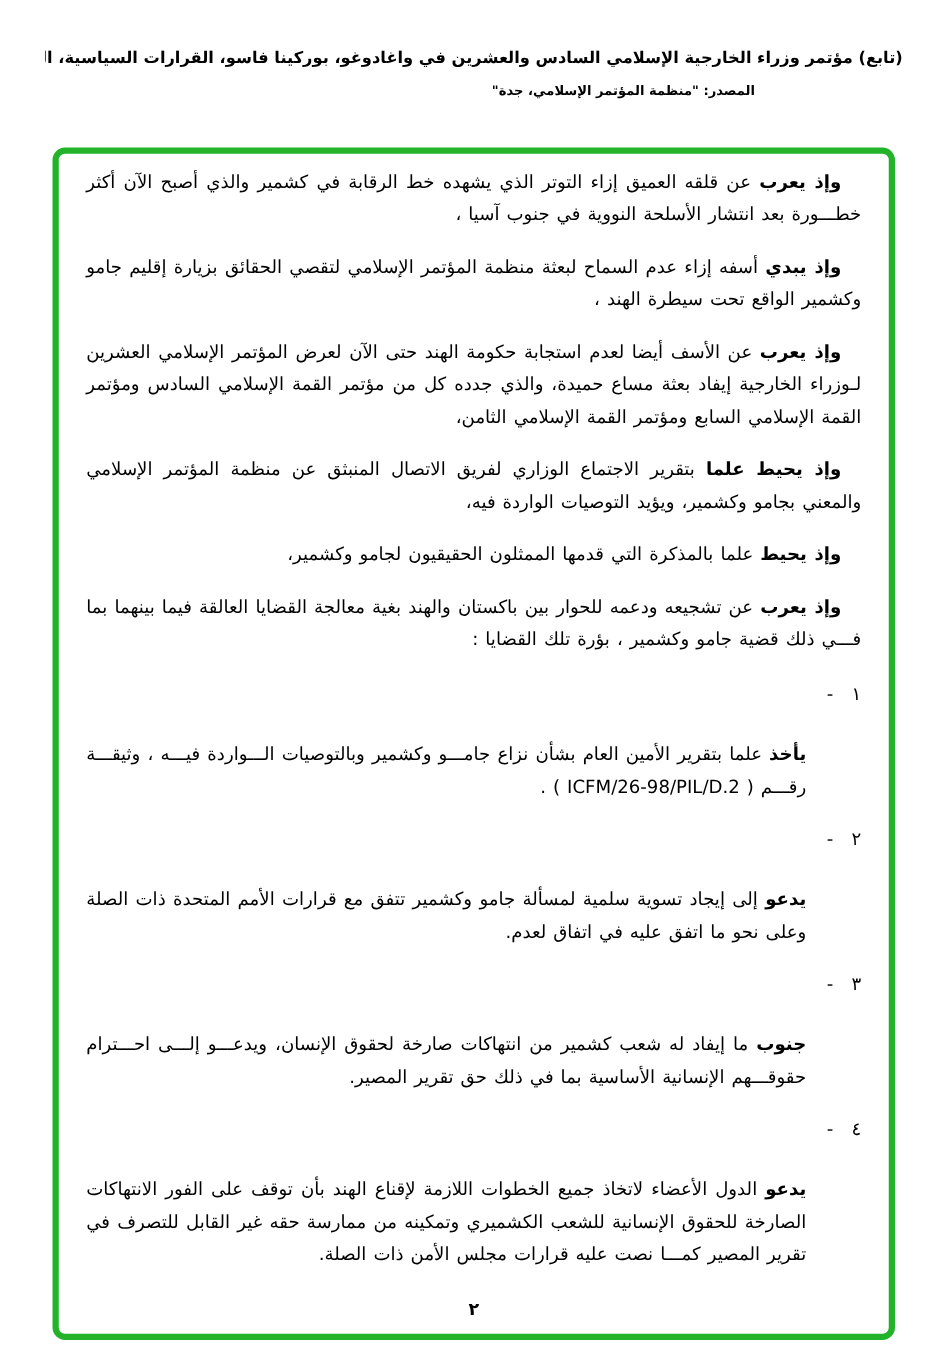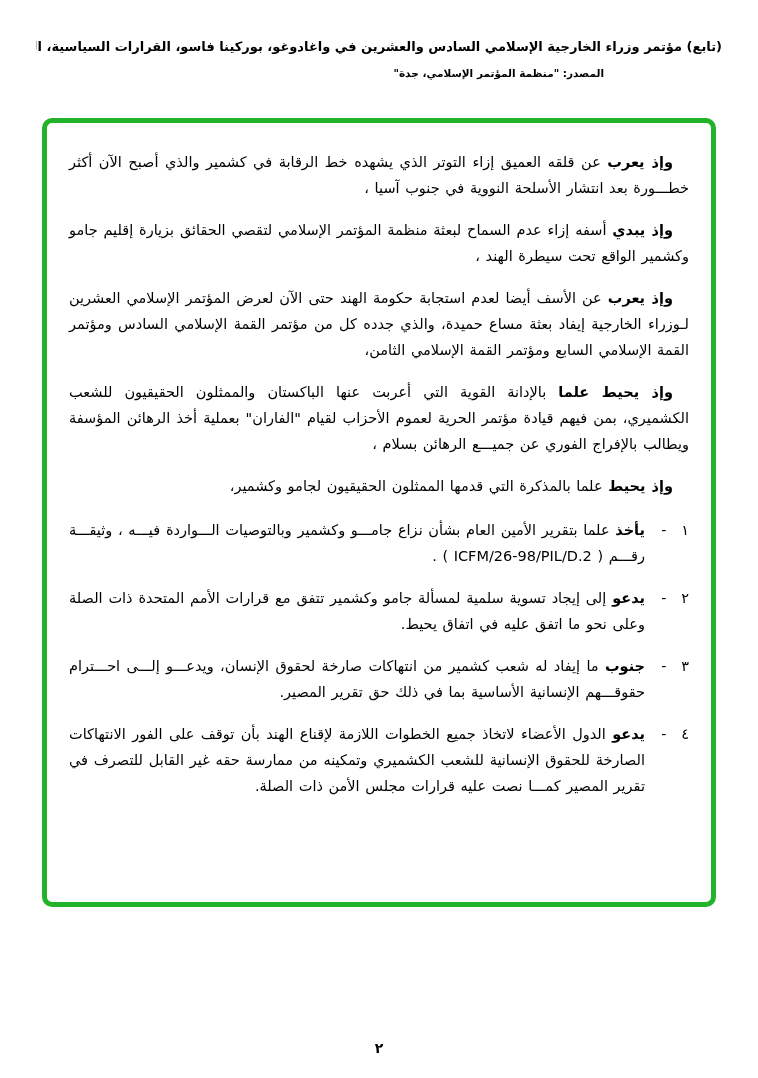--- a/index.html
+++ b/index.html
@@ -13,38 +13,38 @@
   .header { position: absolute; top: 38px; left: 36px; right: 36px; direction: rtl; }
   .header-line1 {
     font-weight: bold; font-size: 13px; line-height: 18px;
     white-space: nowrap; text-align: center; overflow: hidden;
   }
   .header-line2 {
     font-weight: bold; font-size: 10.5px; margin-top: 11px;
     text-align: right; padding-right: 118px;
   }
   .content-box {
-    position: absolute; left: 42px; right: 42px; top: 118px; height: 789px;
+    position: absolute; left: 42px; right: 42px; top: 118px; height: 954px;
     border: 5px solid var(--border-green); border-radius: 10px;
-    padding: 26px 22px 0 22px; direction: rtl;
+    padding: 10px 22px 0 22px; direction: rtl;
   }
   .para {
     font-size: 14.5px; line-height: 26px; text-align: justify;
     text-indent: 16px; margin-bottom: 16px; word-spacing: 1px;
   }
   .lead { font-weight: bold; }
   .list { margin-top: 18px; }
   .item { display: flex; margin-bottom: 16px; }
   .num {
     flex: 0 0 44px; font-size: 14.5px; line-height: 26px;
     word-spacing: 10px; white-space: nowrap;
   }
   .item-text {
     flex: 1; font-size: 14.5px; line-height: 26px;
-    text-align: justify; word-spacing: 1px;
+    text-align: justify; word-spacing: 1px; margin-top: 48px;
   }
   .page-number {
     position: absolute; bottom: 22px; left: 0; right: 0;
     text-align: center; font-weight: bold; font-size: 14px;
   }
 </style>
 </head>
 <body>
 
 <div class="page">
@@ -55,36 +55,37 @@
   </div>
 
   <div class="content-box">
 
     <p class="para"><span class="lead">وإذ يعرب</span><span> عن قلقه العميق إزاء التوتر الذي يشهده خط الرقابة في كشمير والذي أصبح الآن أكثر خطـــورة بعد انتشار الأسلحة النووية في جنوب آسيا ،</span></p>
 
     <p class="para"><span class="lead">وإذ يبدي</span><span> أسفه إزاء عدم السماح لبعثة منظمة المؤتمر الإسلامي لتقصي الحقائق بزيارة إقليم جامو وكشمير الواقع تحت سيطرة الهند ،</span></p>
 
     <p class="para"><span class="lead">وإذ يعرب</span><span> عن الأسف أيضا لعدم استجابة حكومة الهند حتى الآن لعرض المؤتمر الإسلامي العشرين لـوزراء الخارجية إيفاد بعثة مساع حميدة، والذي جدده كل من مؤتمر القمة الإسلامي السادس ومؤتمر القمة الإسلامي السابع ومؤتمر القمة الإسلامي الثامن،</span></p>
 
+    <p class="para"><span class="lead">وإذ يحيط علما</span><span> بتقرير الاجتماع الوزاري لفريق الاتصال المنبثق عن منظمة المؤتمر الإسلامي والمعني بجامو وكشمير، ويؤيد التوصيات الواردة فيه،</span></p>
 
-    <p class="para"><span class="lead">وإذ يحيط علما</span><span> بالإدانة القوية التي أعربت عنها الباكستان والممثلون الحقيقيون للشعب الكشميري، بمن فيهم قيادة مؤتمر الحرية لعموم الأحزاب لقيام "الفاران" بعملية أخذ الرهائن المؤسفة ويطالب بالإفراج الفوري عن جميـــع الرهائن بسلام ،</span></p>
 
     <p class="para"><span class="lead">وإذ يحيط</span><span> علما بالمذكرة التي قدمها الممثلون الحقيقيون لجامو وكشمير،</span></p>
 
+    <p class="para"><span class="lead">وإذ يعرب</span><span> عن تشجيعه ودعمه للحوار بين باكستان والهند بغية معالجة القضايا العالقة فيما بينهما بما فـــي ذلك قضية جامو وكشمير ، بؤرة تلك القضايا :</span></p>
 
     <div class="list">
 
       <div class="item">
         <span class="num">١ -</span>
         <p class="item-text"><span class="lead">يأخذ</span><span> علما بتقرير الأمين العام بشأن نزاع جامـــو وكشمير وبالتوصيات الـــواردة فيـــه ، وثيقـــة رقـــم ( ICFM/26-98/PIL/D.2 ) .</span></p>
       </div>
 
       <div class="item">
         <span class="num">٢ -</span>
-        <p class="item-text"><span class="lead">يدعو</span><span> إلى إيجاد تسوية سلمية لمسألة جامو وكشمير تتفق مع قرارات الأمم المتحدة ذات الصلة وعلى نحو ما اتفق عليه في اتفاق يحيط.</span></p>
+        <p class="item-text"><span class="lead">يدعو</span><span> إلى إيجاد تسوية سلمية لمسألة جامو وكشمير تتفق مع قرارات الأمم المتحدة ذات الصلة وعلى نحو ما اتفق عليه في اتفاق لعدم.</span></p>
       </div>
 
       <div class="item">
         <span class="num">٣ -</span>
         <p class="item-text"><span class="lead">جنوب</span><span> ما إيفاد له شعب كشمير من انتهاكات صارخة لحقوق الإنسان، ويدعـــو إلـــى احـــترام حقوقـــهم الإنسانية الأساسية بما في ذلك حق تقرير المصير.</span></p>
       </div>
 
       <div class="item">
         <span class="num">٤ -</span>
         <p class="item-text"><span class="lead">يدعو</span><span> الدول الأعضاء لاتخاذ جميع الخطوات اللازمة لإقناع الهند بأن توقف على الفور الانتهاكات الصارخة للحقوق الإنسانية للشعب الكشميري وتمكينه من ممارسة حقه غير القابل للتصرف في تقرير المصير كمـــا نصت عليه قرارات مجلس الأمن ذات الصلة.</span></p>

